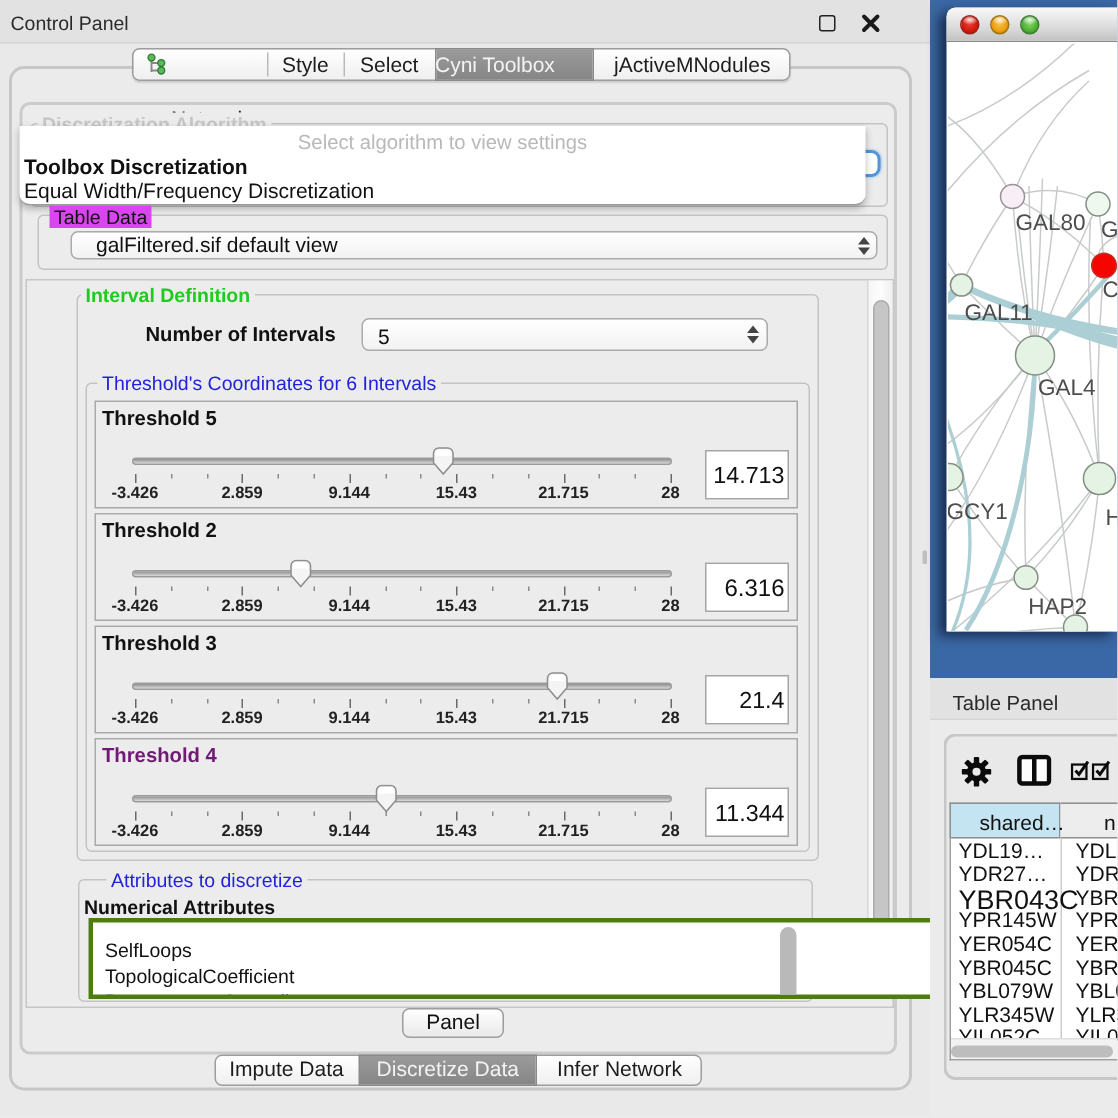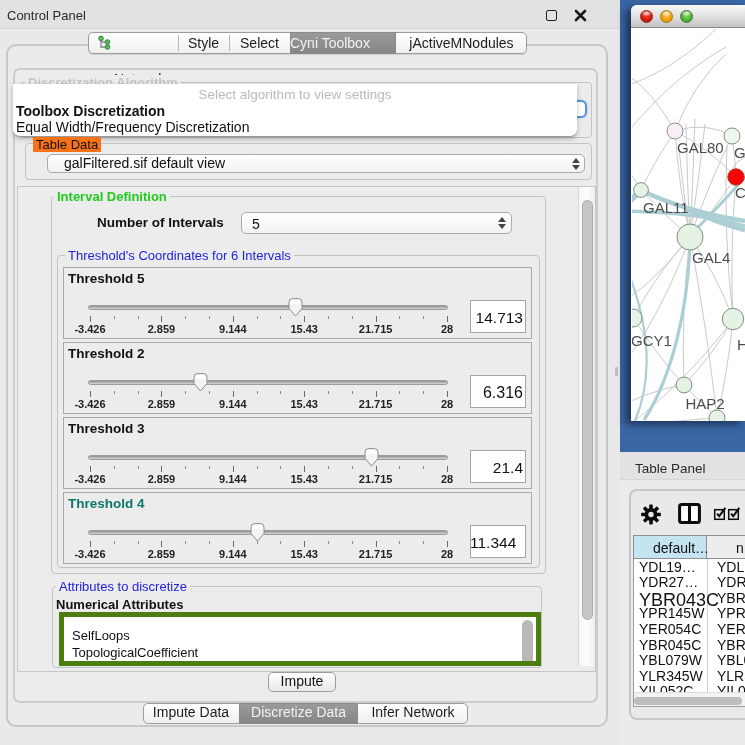--- a/index.html
+++ b/index.html
@@ -44,21 +44,21 @@
 <div class="abs" style="left:25px;top:75px;background:#ececec;padding:0 3px;font-size:13px;font-weight:bold;color:#c6c6c6;">Discretization Algorithm</div>
 
 <div class="abs" style="left:560px;top:100px;width:27px;height:18px;background:#fff;border:2px solid #5496d8;border-radius:6px;box-shadow:0 0 2px #7fb4e8;"></div>
 
 <div class="abs" style="left:13px;top:84px;width:564px;height:53px;background:#fff;border-radius:0 0 7px 7px;border-bottom:1px solid #9a9a9a;box-shadow:0 2px 5px rgba(0,0,0,0.25);"></div>
 <div class="abs" style="left:13px;top:87px;width:564px;text-align:center;font-size:13.5px;color:#b9b9b9;">Select algorithm to view settings</div>
 <div class="abs" style="left:16px;top:103px;font-size:14px;font-weight:bold;color:#111;">Toolbox Discretization</div>
 <div class="abs" style="left:16px;top:119px;font-size:14px;color:#111;">Equal Width/Frequency Discretization</div>
 
 <div class="abs" style="left:25px;top:143px;width:567px;height:37px;border:1px solid #c3c3c3;border-radius:4px;"></div>
-<div class="abs" style="left:33px;top:137px;background:#f97316;padding:0 3px;font-size:13px;color:#111;">Table Data</div>
+<div class="abs" style="left:33px;top:137px;background:#d946ef;padding:0 3px;font-size:13px;color:#111;">Table Data</div>
 <div class="abs" style="left:47px;top:154px;width:538px;height:19px;background:linear-gradient(#ffffff,#f2f2f2);border:1px solid #ababab;border-radius:5px;"></div>
 <div class="abs" style="left:64px;top:155px;font-size:14px;color:#111;">galFiltered.sif default view</div>
 <div class="abs" style="left:572px;top:158px;width:0;height:0;border-left:4px solid transparent;border-right:4px solid transparent;border-bottom:5px solid #444;"></div>
 <div class="abs" style="left:572px;top:165px;width:0;height:0;border-left:4px solid transparent;border-right:4px solid transparent;border-top:5px solid #444;"></div>
 
 <div class="abs" style="left:17px;top:186px;width:579px;height:486px;border:1px solid #c6c6c6;background:#ececec;"></div>
 
 <div class="abs" style="left:578px;top:187px;width:17px;height:479px;background:linear-gradient(90deg,#f6f6f6,#fdfdfd,#eeeeee);border-left:1px solid #d9d9d9;"></div>
 <div class="abs" style="left:582px;top:200px;width:11px;height:420px;background:#c6c6c6;border:1px solid #ababab;border-radius:6px;"></div>
 
@@ -160,21 +160,21 @@
 <div class="abs" style="left:274.2px;top:473px;width:60px;text-align:center;font-size:11px;font-weight:bold;color:#222;">15.43</div>
 <div class="abs" style="left:345.6px;top:473px;width:60px;text-align:center;font-size:11px;font-weight:bold;color:#222;">21.715</div>
 <div class="abs" style="left:417.0px;top:473px;width:60px;text-align:center;font-size:11px;font-weight:bold;color:#222;">28</div>
 <svg class="abs" style="left:364.3px;top:448px;" width="15" height="19" viewBox="0 0 15 19">
     <path d="M1 4.2 A3.6 3.6 0 0 1 4.6 0.6 L10.4 0.6 A3.6 3.6 0 0 1 14 4.2 L14 10.5 L7.5 18 L1 10.5 Z" fill="#f4f4f4" stroke="#8d8d8d" stroke-width="1"></path>
     <path d="M2.2 4.4 A2.6 2.6 0 0 1 4.8 1.8 L10.2 1.8 A2.6 2.6 0 0 1 12.8 4.4 L12.8 6 L2.2 6 Z" fill="#ffffff"></path>
   </svg>
 <div class="abs" style="left:470px;top:450px;width:56px;height:33px;background:#fff;border:1px solid #a5a5a5;"></div>
 <div class="abs" style="left:470px;top:459px;width:53px;text-align:right;font-size:15.5px;color:#111;">21.4</div>
 <div class="abs" style="left:63px;top:492px;width:469px;height:72px;border:1px solid #a9a9a9;background:#ececec;"></div>
-<div class="abs" style="left:68px;top:496px;font-size:13.5px;font-weight:bold;color:#0f766e;">Threshold 4</div>
+<div class="abs" style="left:68px;top:496px;font-size:13.5px;font-weight:bold;color:#701a75;">Threshold 4</div>
 <div class="abs" style="left:88px;top:530px;width:360px;height:5px;background:linear-gradient(#8f8f8f,#d9d9d9);border-radius:3px;border:1px solid #9b9b9b;"></div>
 <div class="abs" style="left:90.0px;top:541px;width:1px;height:6px;background:#6a6a6a;"></div>
 <div class="abs" style="left:113.8px;top:541px;width:1px;height:3px;background:#8a8a8a;"></div>
 <div class="abs" style="left:137.6px;top:541px;width:1px;height:3px;background:#8a8a8a;"></div>
 <div class="abs" style="left:161.4px;top:541px;width:1px;height:6px;background:#6a6a6a;"></div>
 <div class="abs" style="left:185.2px;top:541px;width:1px;height:3px;background:#8a8a8a;"></div>
 <div class="abs" style="left:209.0px;top:541px;width:1px;height:3px;background:#8a8a8a;"></div>
 <div class="abs" style="left:232.8px;top:541px;width:1px;height:6px;background:#6a6a6a;"></div>
 <div class="abs" style="left:256.6px;top:541px;width:1px;height:3px;background:#8a8a8a;"></div>
 <div class="abs" style="left:280.4px;top:541px;width:1px;height:3px;background:#8a8a8a;"></div>
@@ -189,34 +189,34 @@
 <div class="abs" style="left:131.4px;top:548px;width:60px;text-align:center;font-size:11px;font-weight:bold;color:#222;">2.859</div>
 <div class="abs" style="left:202.8px;top:548px;width:60px;text-align:center;font-size:11px;font-weight:bold;color:#222;">9.144</div>
 <div class="abs" style="left:274.2px;top:548px;width:60px;text-align:center;font-size:11px;font-weight:bold;color:#222;">15.43</div>
 <div class="abs" style="left:345.6px;top:548px;width:60px;text-align:center;font-size:11px;font-weight:bold;color:#222;">21.715</div>
 <div class="abs" style="left:417.0px;top:548px;width:60px;text-align:center;font-size:11px;font-weight:bold;color:#222;">28</div>
 <svg class="abs" style="left:249.8px;top:523px;" width="15" height="19" viewBox="0 0 15 19">
     <path d="M1 4.2 A3.6 3.6 0 0 1 4.6 0.6 L10.4 0.6 A3.6 3.6 0 0 1 14 4.2 L14 10.5 L7.5 18 L1 10.5 Z" fill="#f4f4f4" stroke="#8d8d8d" stroke-width="1"></path>
     <path d="M2.2 4.4 A2.6 2.6 0 0 1 4.8 1.8 L10.2 1.8 A2.6 2.6 0 0 1 12.8 4.4 L12.8 6 L2.2 6 Z" fill="#ffffff"></path>
   </svg>
 <div class="abs" style="left:470px;top:525px;width:56px;height:33px;background:#fff;border:1px solid #a5a5a5;"></div>
-<div class="abs" style="left:470px;top:534px;width:53px;font-size:15.5px;color:#111;">11.344</div>
+<div class="abs" style="left:470px;top:534px;width:53px;text-align:right;font-size:15.5px;color:#111;">11.344</div>
 
 <div class="abs" style="left:52px;top:586px;width:490px;height:82px;border:1px solid #c3c3c3;border-radius:4px;"></div>
-<div class="abs" style="left:56px;top:579px;background:#ececec;padding:0 3px;font-size:13px;color:#2222dd;">Attributes to discretize</div>
+<div class="abs" style="left:71px;top:579px;background:#ececec;padding:0 3px;font-size:13px;color:#2222dd;">Attributes to discretize</div>
 <div class="abs" style="left:56px;top:597px;font-size:13px;font-weight:bold;color:#111;">Numerical Attributes</div>
-<div class="abs" style="left:59px;top:612px;width:482px;height:54px;background:#fff;border:5px solid #4d7c0f;overflow:hidden;">
+<div class="abs" style="left:59px;top:612px;width:569px;height:54px;background:#fff;border:3px solid #4d7c0f;overflow:hidden;">
   <div class="abs" style="left:8px;top:11px;font-size:13px;color:#111;">SelfLoops</div>
   <div class="abs" style="left:8px;top:28px;font-size:13px;color:#111;">TopologicalCoefficient</div>
   <div class="abs" style="left:8px;top:45px;font-size:13px;color:#111;">BetweennessCentrality</div>
   <div class="abs" style="left:458px;top:3px;width:11px;height:60px;background:#b9b9b9;border-radius:6px;"></div>
 </div>
 
 <div class="abs" style="left:268px;top:672px;width:68px;height:20px;background:linear-gradient(#ffffff,#e9e9e9);border:1px solid #9d9d9d;border-radius:5px;"></div>
-<div class="abs" style="left:268px;top:673px;width:68px;text-align:center;font-size:14px;color:#111;">Impute</div>
+<div class="abs" style="left:268px;top:673px;width:68px;text-align:center;font-size:14px;color:#111;">Panel</div>
 
 <div class="abs" style="left:143px;top:703px;width:325px;height:21px;border:1px solid #9d9d9d;border-radius:5px;background:linear-gradient(#ffffff,#efefef);"></div>
 <div class="abs" style="left:239px;top:703px;width:119px;height:21px;background:linear-gradient(#9a9a9a,#868686);border:1px solid #8a8a8a;"></div>
 <div class="abs" style="left:143px;top:704px;width:96px;text-align:center;font-size:14px;color:#1d1d1d;">Impute Data</div>
 <div class="abs" style="left:239px;top:704px;width:119px;text-align:center;font-size:14px;color:#f3f3f3;">Discretize Data</div>
 <div class="abs" style="left:358px;top:704px;width:110px;text-align:center;font-size:14px;color:#1d1d1d;">Infer Network</div>
 
 <div class="abs" style="left:615px;top:367px;width:3px;height:9px;background:#bfbfbf;border-radius:1px;"></div>
 <div class="abs" style="left:620px;top:0;width:125px;height:452px;background:#3a67a5;"></div>
 
@@ -322,21 +322,21 @@
   <path d="M4 8.6 L6.3 11.2 L12.3 2.8" stroke="#0b0b0b" stroke-width="2" fill="none"></path>
 </svg>
 <svg class="abs" style="left:727px;top:505px;" width="15" height="16" viewBox="0 0 15 16">
   <rect x="1.7" y="4.7" width="9.6" height="9.6" fill="none" stroke="#0b0b0b" stroke-width="1.5"></rect>
   <path d="M4 8.6 L6.3 11.2 L12.3 2.8" stroke="#0b0b0b" stroke-width="2" fill="none"></path>
 </svg>
 
 <div class="abs" style="left:633px;top:535px;width:112px;height:172px;background:#fff;border:1px solid #9d9d9d;border-right:none;"></div>
 <div class="abs" style="left:633px;top:535px;width:74px;height:24px;background:#c5e4f1;border:1px solid #8f8f8f;"></div>
 <div class="abs" style="left:707px;top:535px;width:38px;height:24px;background:#ededed;border-top:1px solid #8f8f8f;border-bottom:1px solid #8f8f8f;"></div>
-<div class="abs" style="left:653px;top:540px;font-size:14px;color:#111;">default…</div>
+<div class="abs" style="left:653px;top:540px;font-size:14px;color:#111;">shared…</div>
 <div class="abs" style="left:736px;top:540px;font-size:14px;color:#111;white-space:nowrap;">n…</div>
 <div class="abs" style="left:707px;top:559px;width:1px;height:133px;background:#cccccc;"></div>
 <div class="abs" style="left:639px;top:558.8px;font-size:14px;color:#111;white-space:nowrap;">YDL19…</div>
 <div class="abs" style="left:717px;top:558.8px;font-size:14px;color:#111;white-space:nowrap;">YDL1</div>
 <div class="abs" style="left:639px;top:574.3px;font-size:14px;color:#111;white-space:nowrap;">YDR27…</div>
 <div class="abs" style="left:717px;top:574.3px;font-size:14px;color:#111;white-space:nowrap;">YDR2</div>
 <div class="abs" style="left:639px;top:589.9px;font-size:18px;color:#111;white-space:nowrap;">YBR043C</div>
 <div class="abs" style="left:717px;top:589.9px;font-size:14px;color:#111;white-space:nowrap;">YBR0</div>
 <div class="abs" style="left:639px;top:605.4px;font-size:14px;color:#111;white-space:nowrap;">YPR145W</div>
 <div class="abs" style="left:717px;top:605.4px;font-size:14px;color:#111;white-space:nowrap;">YPR1</div>

